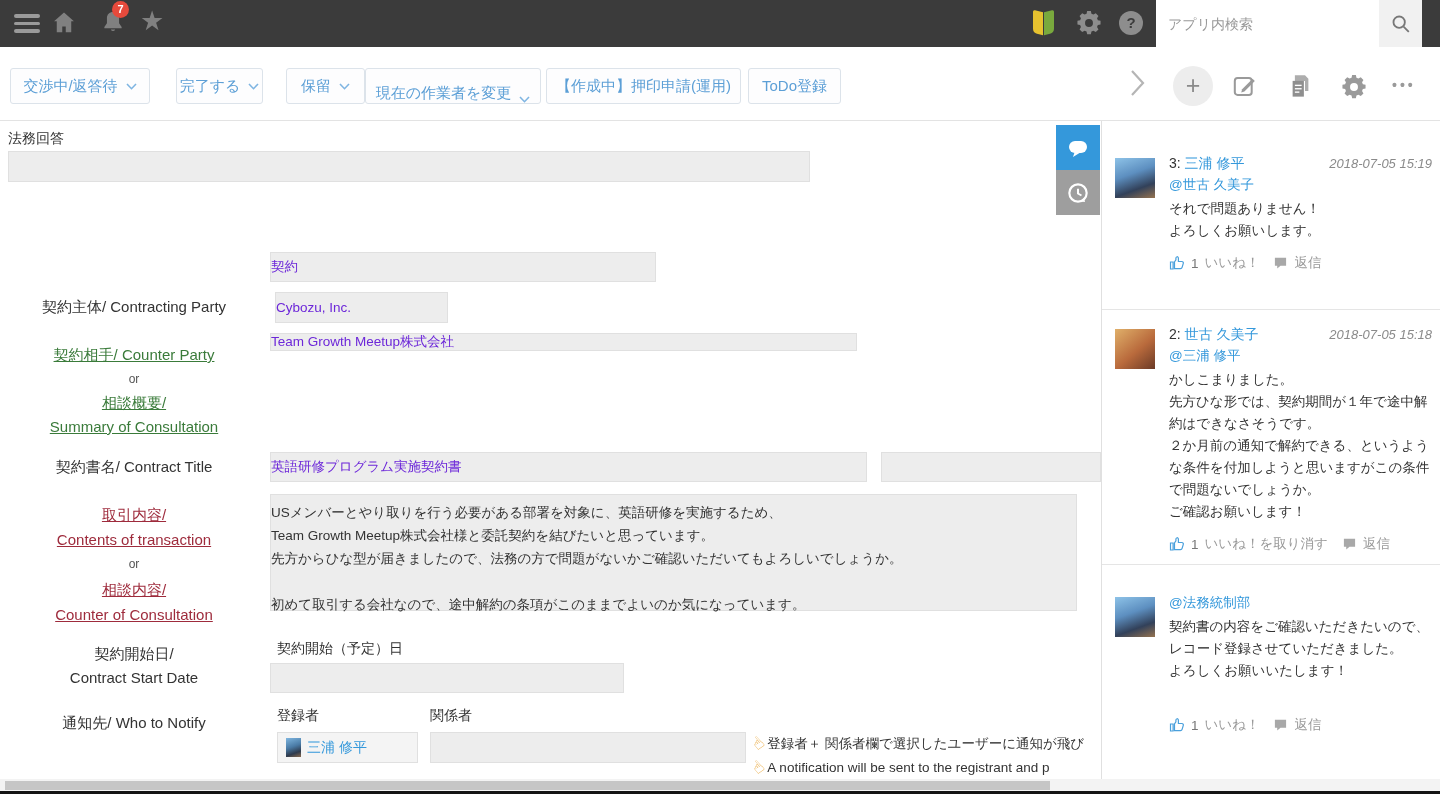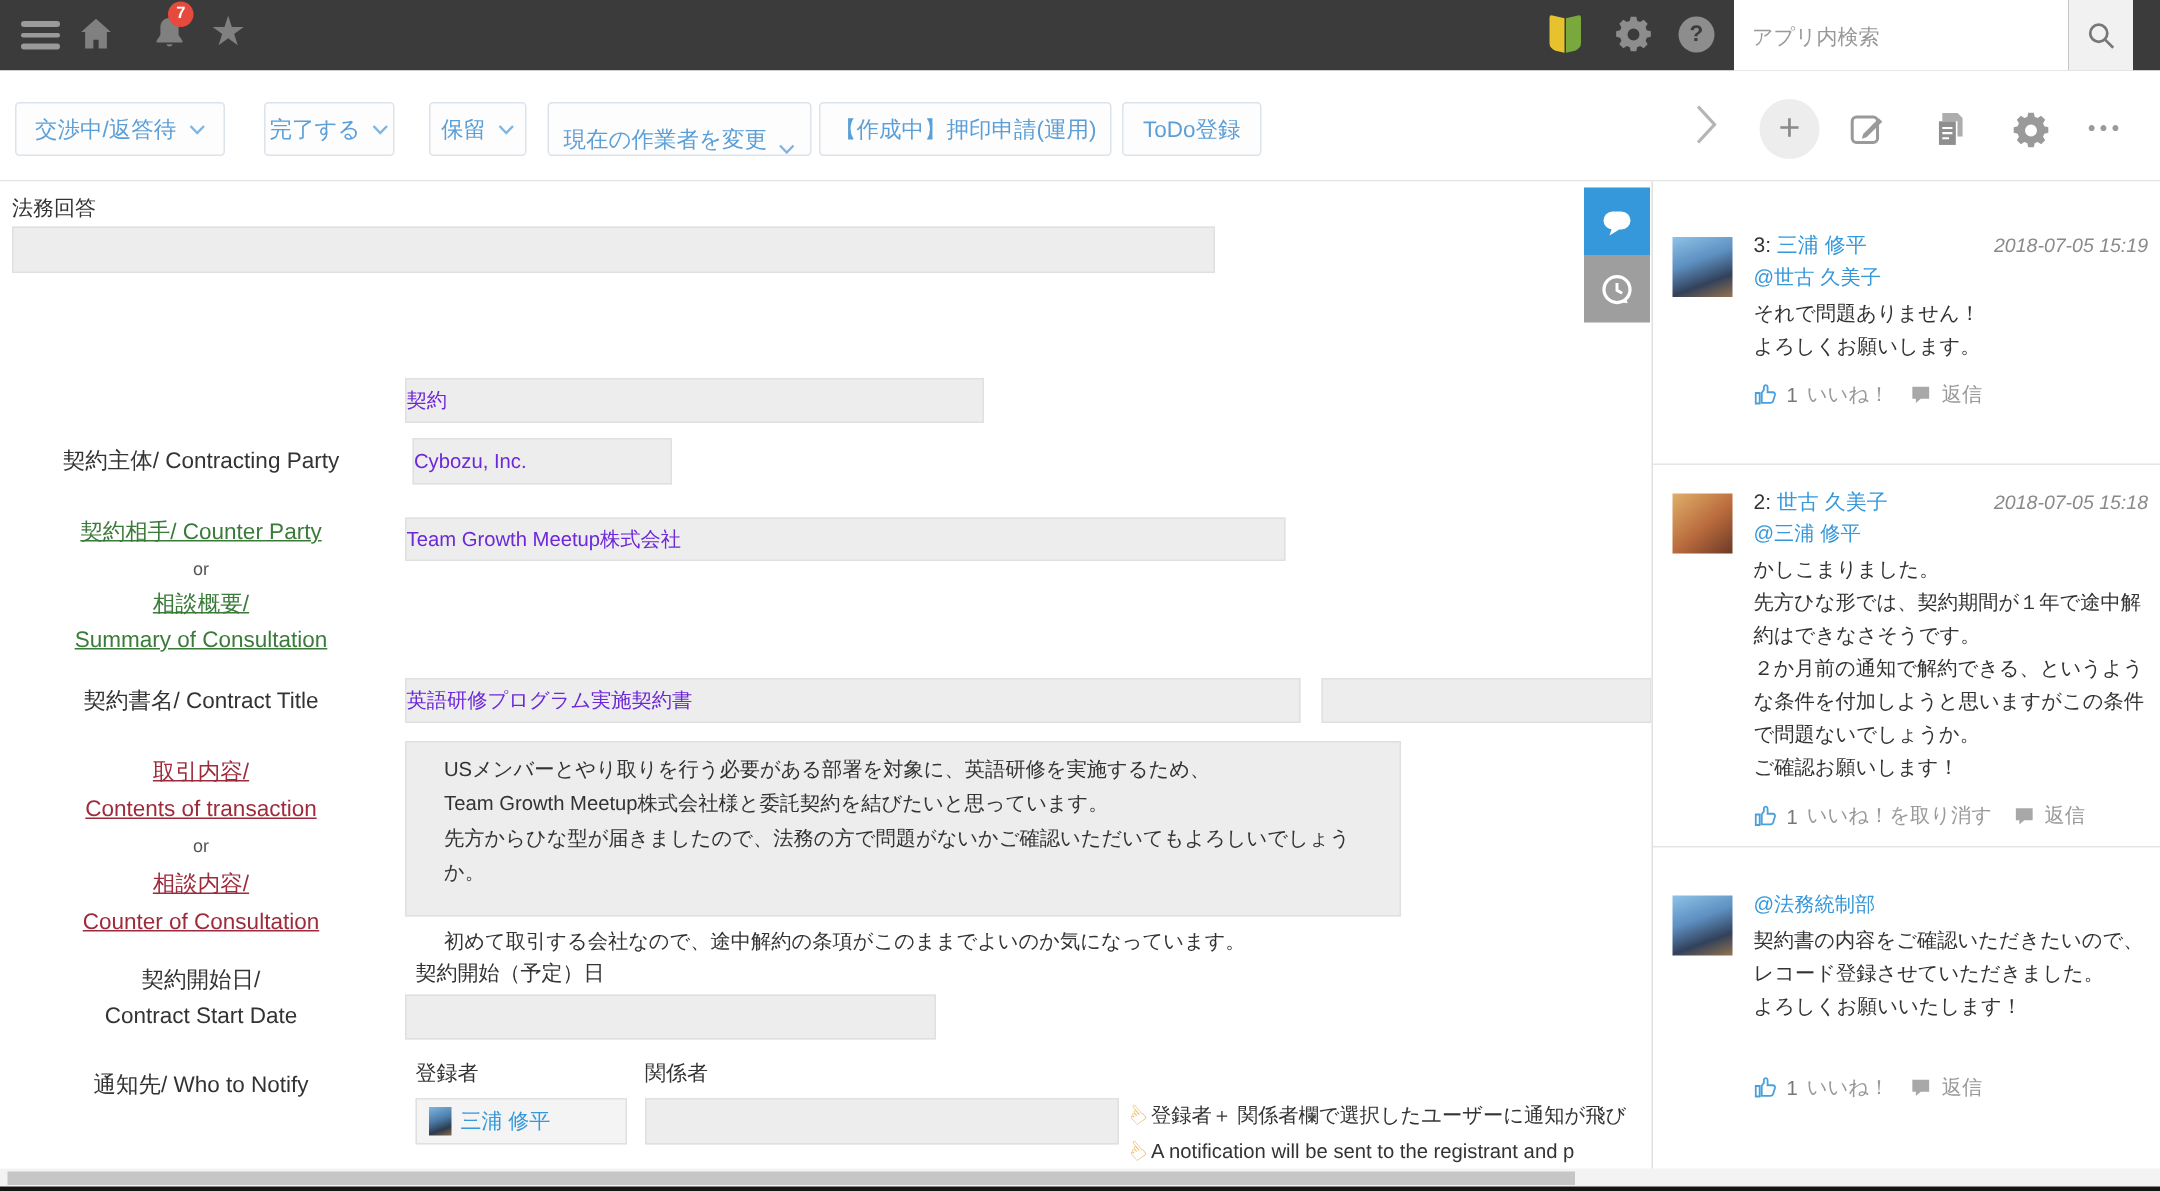--- a/index.html
+++ b/index.html
@@ -33,21 +33,21 @@
 
   
   .toolbar { position:absolute; left:0; top:47px; width:1440px; height:74px; background:#fff;
     border-bottom:1px solid #e3e3e3; }
   .pbtn { position:absolute; top:21px; height:36px; background:#fdfdfe; border:1px solid #dce3ea;
     border-radius:3px; color:#5c9fd6; font-size:15px; display:flex; align-items:center; justify-content:center;
     cursor:pointer; gap:8px; }
   .pbtn svg { flex:none; }
   .b1 { left:10px;  width:140px; }
   .b2 { left:176px; width:87px; }
-  .b3 { left:286px; width:65px; }
+  .b3 { left:286px; width:79px; }
   .b4 { left:365px; width:176px;align-items:flex-end; }
   .b5 { left:546px; width:195px; }
   .b6 { left:748px; width:93px; }
   .ticon { position:absolute; cursor:pointer; }
   .t-chevron { left:1130px; top:22px; }
   .t-plus { left:1173px; top:19px; width:40px; height:40px; border-radius:50%; background:#ededed;
     color:#8a8a8a; font-size:25px; text-align:center; line-height:38px; font-weight:300; }
   .t-edit { left:1232px; top:26px; }
   .t-copy { left:1287px; top:26px; }
   .t-gear { left:1340px; top:26px; }
@@ -61,22 +61,22 @@
   .lblcol { position:absolute; left:8px; width:252px; text-align:center; font-size:15px; color:#333; }
   .greenlink { color:#3a7b3a; text-decoration:underline; cursor:pointer; }
   .redlink { color:#9e2b3c; text-decoration:underline; cursor:pointer; }
   .orword { color:#555; font-size:12px; }
   .tabs { position:absolute; left:4px; top:68px; height:51px; display:flex; }
   .tab { height:51px; display:flex; align-items:center; justify-content:center; font-size:15px; cursor:pointer; }
   .tab.active { background:#3498d8; color:#fff; width:298px; }
   .tab.idle { background:#fdfdfd; color:#4b9bd5; border:1px solid #e3e3e3; }
   .tab2 { width:243px; }
   .tab3 { width:155px; border-left:none !important; }
-  .tarea { position:absolute; left:270px; top:373px; width:664px; height:117px; background:#ededed;
-    border:1px solid #e0e0e0; font-size:13.5px; color:#333; line-height:23px; padding:6px 25px;
+  .tarea { position:absolute; left:270px; top:373px; width:807px; height:117px; background:#ededed;
+    border:1px solid #e0e0e0; font-size:13.5px; color:#333; line-height:23px; padding:6px 0;
     white-space:pre-line; }
   .chip { position:absolute; left:277px; top:611px; width:141px; height:31px; background:#f4f4f4;
     border:1px solid #e0e0e0; display:flex; align-items:center; padding:0 8px; gap:6px; }
   .chip .mini-av { width:15px; height:19px; flex:none;
     background:linear-gradient(160deg,#7fb6e0 0%,#4a7ba6 45%,#2e3b4e 75%,#8a6b4f 100%); }
   .chip a { color:#3498db; font-size:14px; text-decoration:none; cursor:pointer; }
   .noteline { position:absolute; left:753px; width:348px; height:23px; font-size:13.5px; color:#333;
     white-space:nowrap; overflow:hidden; display:flex; align-items:center; gap:4px; }
   .hand { display:inline-block; color:#e9a83d; font-size:17px; transform:rotate(-40deg); }
 
@@ -215,21 +215,21 @@
 
     <div class="lblcol" style="top:177px;">契約主体/ Contracting Party</div>
     <div class="gfield" style="left:275px; top:171px; width:173px; height:31px;">Cybozu, Inc.</div>
 
     <div class="lblcol" style="top:222px; line-height:24px;">
       <div class="greenlink">契約相手/ Counter Party</div>
       <div class="orword">or</div>
       <div class="greenlink">相談概要/</div>
       <div class="greenlink">Summary of Consultation</div>
     </div>
-    <div class="gfield" style="left:270px; top:224px; width:587px; height:29px;">Team Growth Meetup株式会社</div>
+    <div class="gfield" style="left:270px; top:212px; width:587px; height:18px;">Team Growth Meetup株式会社</div>
 
     <div class="lblcol" style="top:337px;">契約書名/ Contract Title</div>
     <div class="gfield" style="left:270px; top:331px; width:597px; height:30px;">英語研修プログラム実施契約書</div>
     <div class="gfield" style="left:881px; top:331px; width:220px; height:30px;"></div>
 
     <div class="lblcol" style="top:381px; line-height:25px;">
       <div class="redlink">取引内容/</div>
       <div class="redlink">Contents of transaction</div>
       <div class="orword">or</div>
       <div class="redlink">相談内容/</div>

